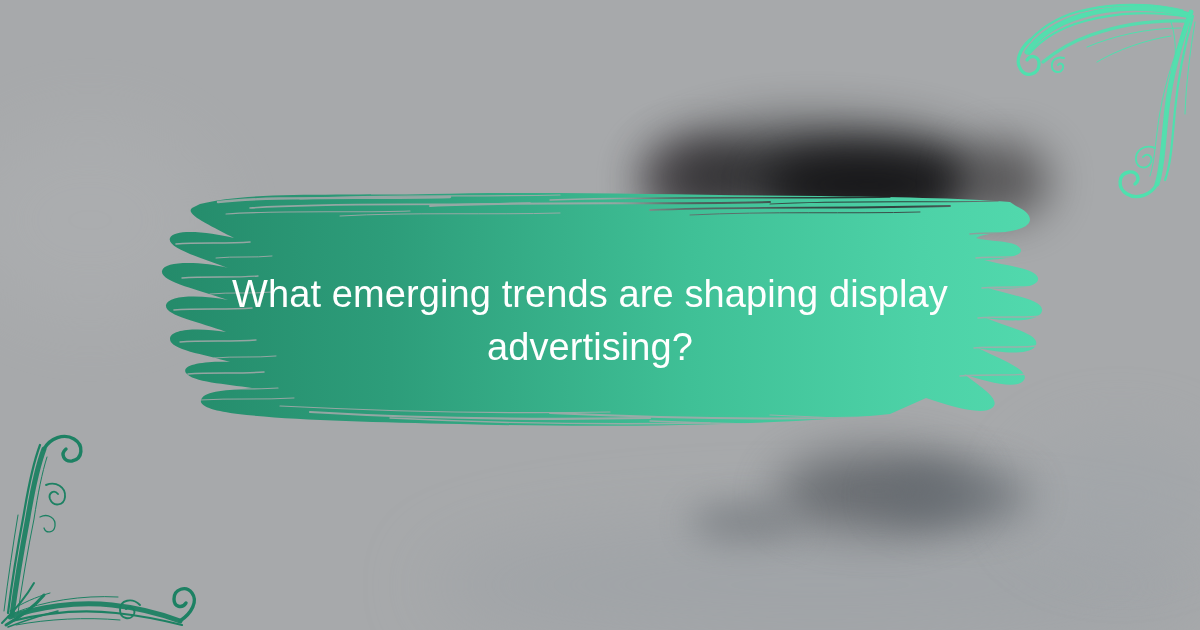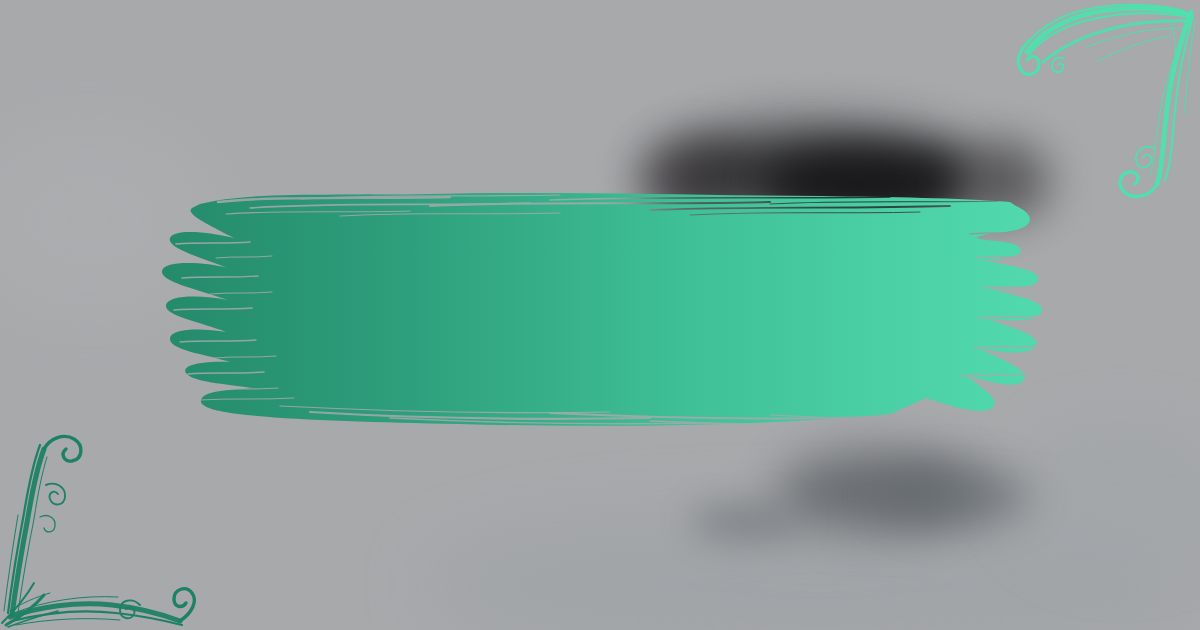--- a/index.html
+++ b/index.html
@@ -330,14 +330,16 @@
           </g>
         </mask>
       </defs>
 
       <g clip-path="url(#brushClip)" mask="url(#bristleMask)">
         <rect x="0" y="0" width="930" height="262" fill="url(#brushGrad)"></rect>
       </g>
     </svg>
   </div>
 
+  <div class="headline">What emerging trends are shaping display
+advertising?</div>
 
 </div>
 
 </body></html>

